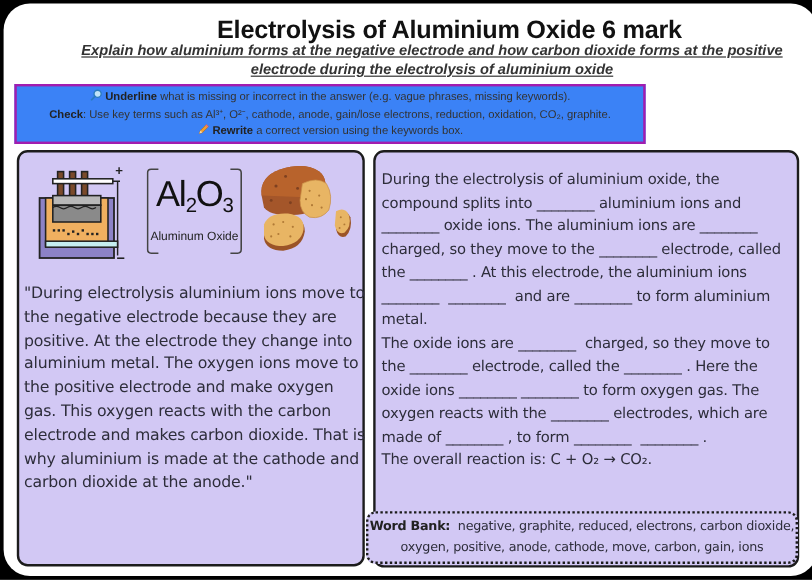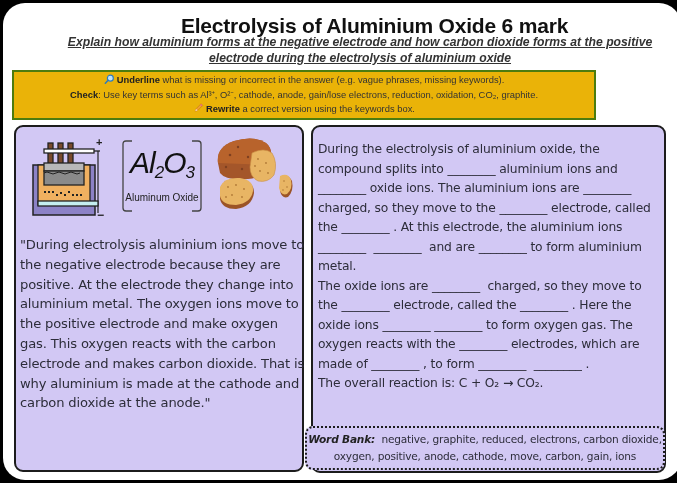--- a/index.html
+++ b/index.html
@@ -16,22 +16,22 @@
       font-family: "Liberation Sans", sans-serif; font-weight: bold;
       font-size: 21px; color: #111; letter-spacing: -0.2px; margin-left: 36px;
     }
     .subtitle {
       position: absolute; left: 40px; top: 34px; width: 640px; text-align: center;
       font-family: "Liberation Sans", sans-serif; font-style: italic; font-weight: bold;
       font-size: 12.2px; line-height: 16px; color: #333; text-decoration: underline;
     }
 
     .instructions {
-      position: absolute; left: 12px; top: 70px; width: 584px; height: 50px;
-      background: #eab308; border: 2px solid #4d7c0f;
+      position: absolute; left: 12px; top: 70px; width: 526px; height: 50px;
+      background: #3b82f6; border: 2px solid #a21caf;
       text-align: center; font-family: "Liberation Sans", sans-serif;
       font-size: 9.4px; line-height: 14.5px; color: #333; padding-top: 1px;
     }
     .instructions b { color: #222; }
     .ins-icon { display: inline-block; width: 11px; height: 10px; vertical-align: -1px; margin-right: 2px; }
 
     .panel {
       position: absolute; background: #d2c8f4; border: 2px solid #1c1c1c; border-radius: 9px;
     }
     .panel-left { left: 14px; top: 125px; width: 290px; height: 347px; }
@@ -51,21 +51,21 @@
       color: #2d2d3a; letter-spacing: -0.15px; white-space: pre-wrap;
     }
 
     .wordbank {
       position: absolute; left: 305px; top: 426px; width: 360px; height: 44px;
       background: #d2c8f4; border: 2.5px dotted #1c1c1c; border-radius: 8px;
       text-align: center; font-family: "DejaVu Sans", sans-serif;
       font-size: 10.6px; line-height: 16.5px; color: #2d2d3a; padding-top: 3px;
       letter-spacing: -0.2px;
     }
-    .wordbank b { font-style: italic; color: #222; text-align: center; }
+    .wordbank b { color: #222; text-align: center; }
   </style>
 </head>
 <body>
 
 <div class="card"></div>
 
 <div class="title">Electrolysis of Aluminium Oxide 6 mark</div>
 <div class="subtitle">Explain how aluminium forms at the negative electrode and how carbon dioxide forms at the positive electrode during the electrolysis of aluminium oxide</div>
 
 <div class="instructions">
@@ -126,21 +126,21 @@
       <rect x="8" y="64" width="60" height="5" fill="#c5eef0" stroke="#222" stroke-width="1.3"></rect>
 
       <text x="67" y="82" font-size="12" font-weight="bold" fill="#222" font-family="Liberation Sans, sans-serif">−</text>
     </svg>
 
     <div style="position:absolute;left:92px;top:6px;width:80px;height:74px;">
       <svg width="80" height="74" viewBox="0 0 80 74" style="position:absolute;left:0;top:0;">
         <path d="M10,2 L4,2 Q1,2 1,5 L1,69 Q1,72 4,72 L10,72" fill="none" stroke="#444" stroke-width="1.3"></path>
         <path d="M70,2 L76,2 Q79,2 79,5 L79,69 Q79,72 76,72 L70,72" fill="none" stroke="#444" stroke-width="1.3"></path>
       </svg>
-      <div style="position:absolute;left:0;top:8px;width:80px;text-align:center;font-family:'Liberation Sans',sans-serif;font-size:30px;color:#111;line-height:32px;letter-spacing:-1px;font-style:italic;">
+      <div style="position:absolute;left:0;top:8px;width:80px;text-align:center;font-family:'Liberation Sans',sans-serif;font-size:30px;color:#111;line-height:32px;letter-spacing:-1px;">
         <span>Al</span><sub style="font-size:17px;vertical-align:-5px;">2</sub><span>O</span><sub style="font-size:17px;vertical-align:-5px;">3</sub>
       </div>
       <div style="position:absolute;left:0;top:53px;width:80px;text-align:center;font-family:'Liberation Sans',sans-serif;font-size:10px;color:#222;">Aluminum Oxide</div>
     </div>
 
     <svg width="92" height="82" viewBox="0 0 92 82" style="position:absolute;left:178px;top:0;">
       <path d="M10,30 Q8,14 26,8 Q46,2 58,10 Q66,16 62,32 Q58,44 40,46 Q18,48 12,40 Z" fill="#a4562a"></path>
       <path d="M10,30 Q8,14 26,8 Q46,2 58,10 Q66,16 62,32" fill="#b8632c"></path>
       <g fill="#7e4020">
           <circle cx="22" cy="22" r="1.3"></circle>

